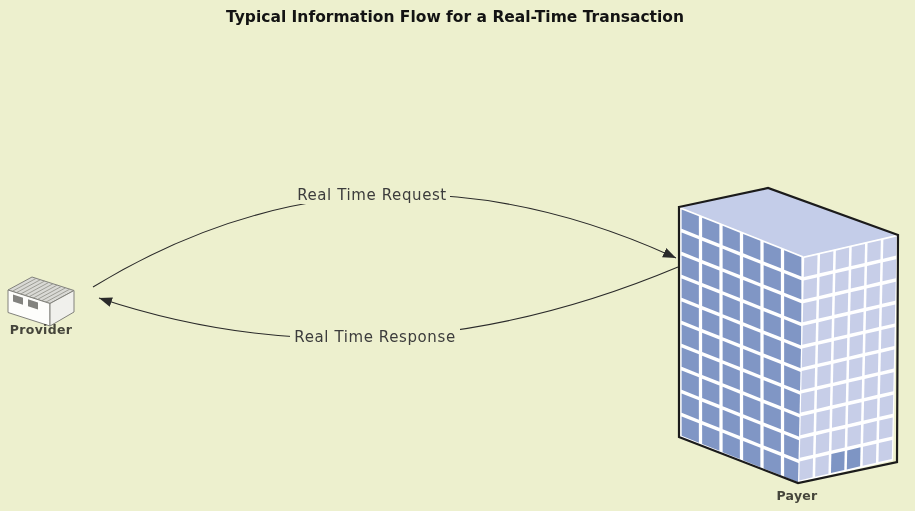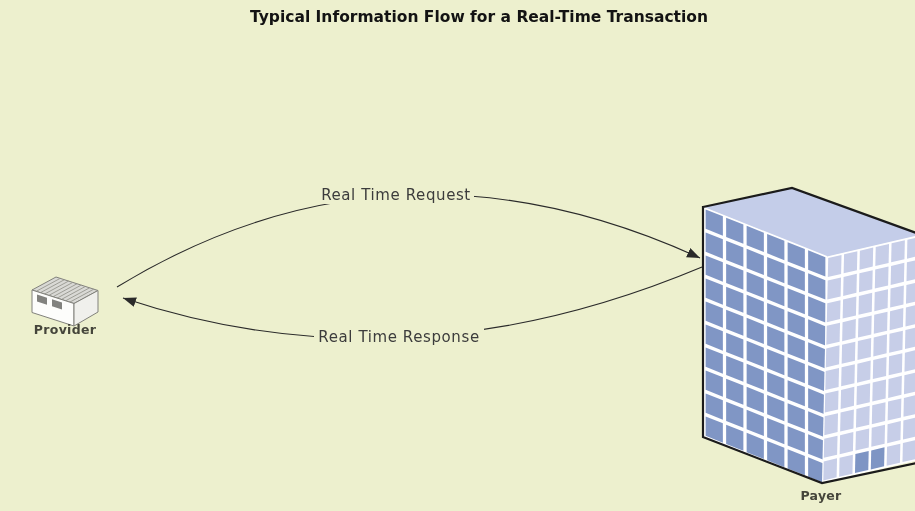--- a/index.html
+++ b/index.html
@@ -1,20 +1,20 @@
 <!DOCTYPE html>
 <html><head>
 <meta charset="utf-8">
 <style>
   html,body{margin:0;padding:0;}
   body{
     width:915px;height:511px;overflow:hidden;
     font-family:"DejaVu Sans","Liberation Sans",sans-serif;
   }
-  .canvas{position:relative;width:842px;height:511px;margin-left:24px;}
+  .canvas{position:relative;width:842px;height:511px;}
   svg{display:block;}
   .title-text{font-size:15.5px;font-weight:bold;}
   .flow-label{font-size:15px;letter-spacing:0.6px;}
   .node-label{font-size:12.5px;font-weight:bold;letter-spacing:0.3px;}
   .flow-line{fill:none;stroke-width:1.1;}
   .face-edge{stroke-width:1;stroke-linejoin:round;}
 </style>
 </head>
 <body style="background: rgb(237, 240, 206);">
 

